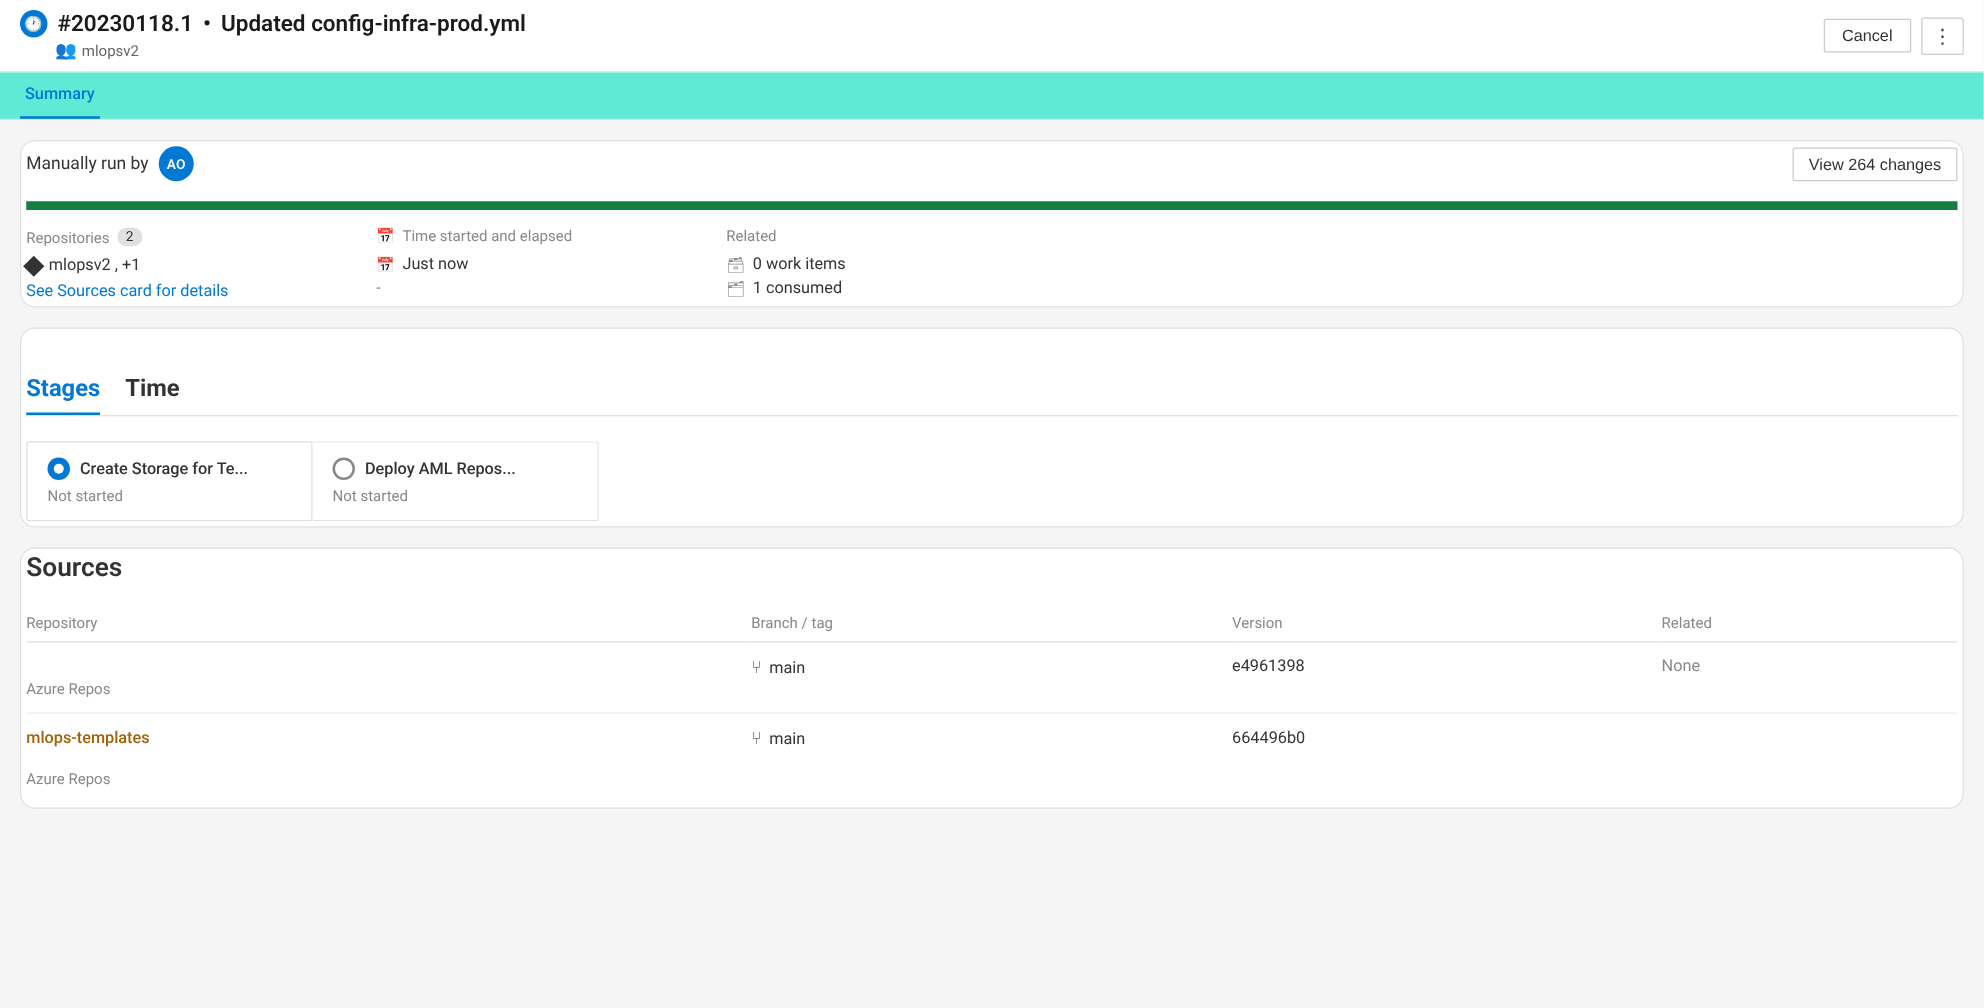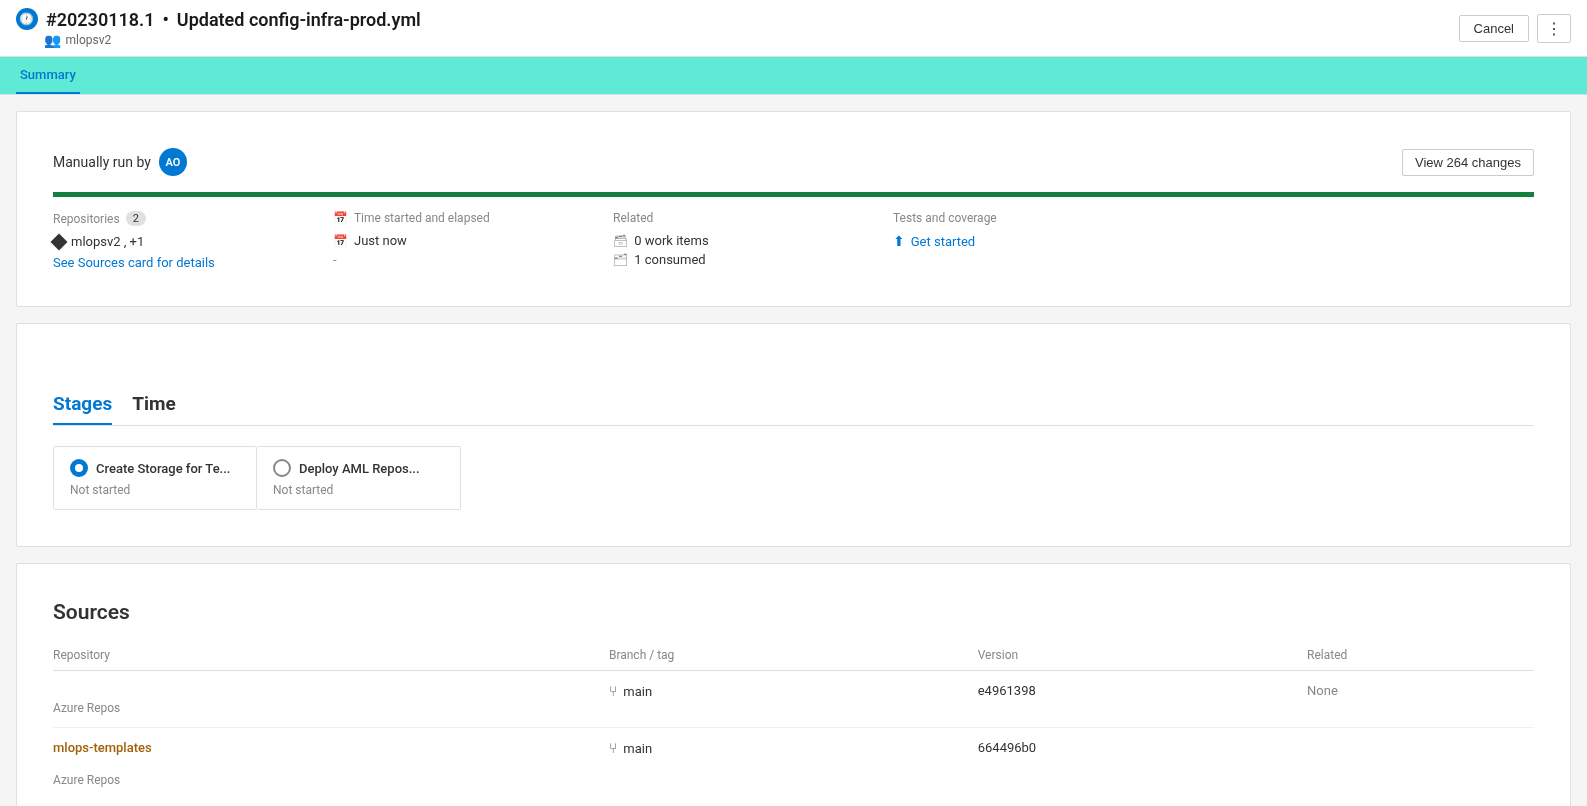--- a/index.html
+++ b/index.html
@@ -85,22 +85,22 @@
     }
     .content {
       padding: 16px;
       display: flex;
       flex-direction: column;
       gap: 16px;
     }
     .card {
       background: #fff;
       border: 1px solid #e0e0e0;
-      border-radius: 2px;
-      padding: 36px;
+      border-radius: 12px;
+      padding: 4px;
     }
     .card-header-row {
       display: flex;
       justify-content: space-between;
       align-items: center;
       margin-bottom: 16px;
     }
     .manually-run {
       display: flex;
       align-items: center;
@@ -126,21 +126,21 @@
       background: #fff;
       cursor: pointer;
       font-size: 13px;
       border-radius: 2px;
       color: #333;
     }
     .info-grid {
       display: grid;
       grid-template-columns: 280px 280px 280px 280px;
       gap: 0;
-      border-top: 5px solid #15803d;
+      border-top: 7px solid #15803d;
       padding-top: 14px;
     }
     .info-section {
       padding-right: 20px;
     }
     .info-label {
       font-size: 12px;
       color: #888;
       margin-bottom: 8px;
       display: flex;
@@ -211,21 +211,21 @@
     }
     .stages-grid {
       display: flex;
       gap: 0;
       flex-wrap: wrap;
     }
     .stage-card {
       border: 1px solid #e0e0e0;
       border-radius: 2px;
       padding: 12px 16px;
-      width: 204px;
+      width: 229px;
       cursor: pointer;
       position: relative;
     }
     .stage-card:not(:last-child) {
       margin-right: 0;
     }
     .stage-card + .stage-card {
       border-left: none;
     }
     .stage-title {
@@ -410,29 +410,20 @@
         <div class="info-value">
           <span class="bag-icon">🗃</span>
           <span>0 work items</span>
         </div>
         <div class="info-value" style="margin-top:4px;">
           <span class="bag-icon">🗂</span>
           <span>1 consumed</span>
         </div>
       </div>
 
-      <div class="info-section">
-        <div class="info-label">
-          <span>Tests and coverage</span>
-        </div>
-        <div class="info-value link">
-          <span class="test-icon-blue">⬆</span>
-          <span>Get started</span>
-        </div>
-      </div>
     </div>
   </div>
 
   <div class="card">
     <div class="stages-tabs">
       <div class="stage-tab active">Stages</div>
       <div class="stage-tab">Time</div>
     </div>
 
     <div class="stages-grid">

